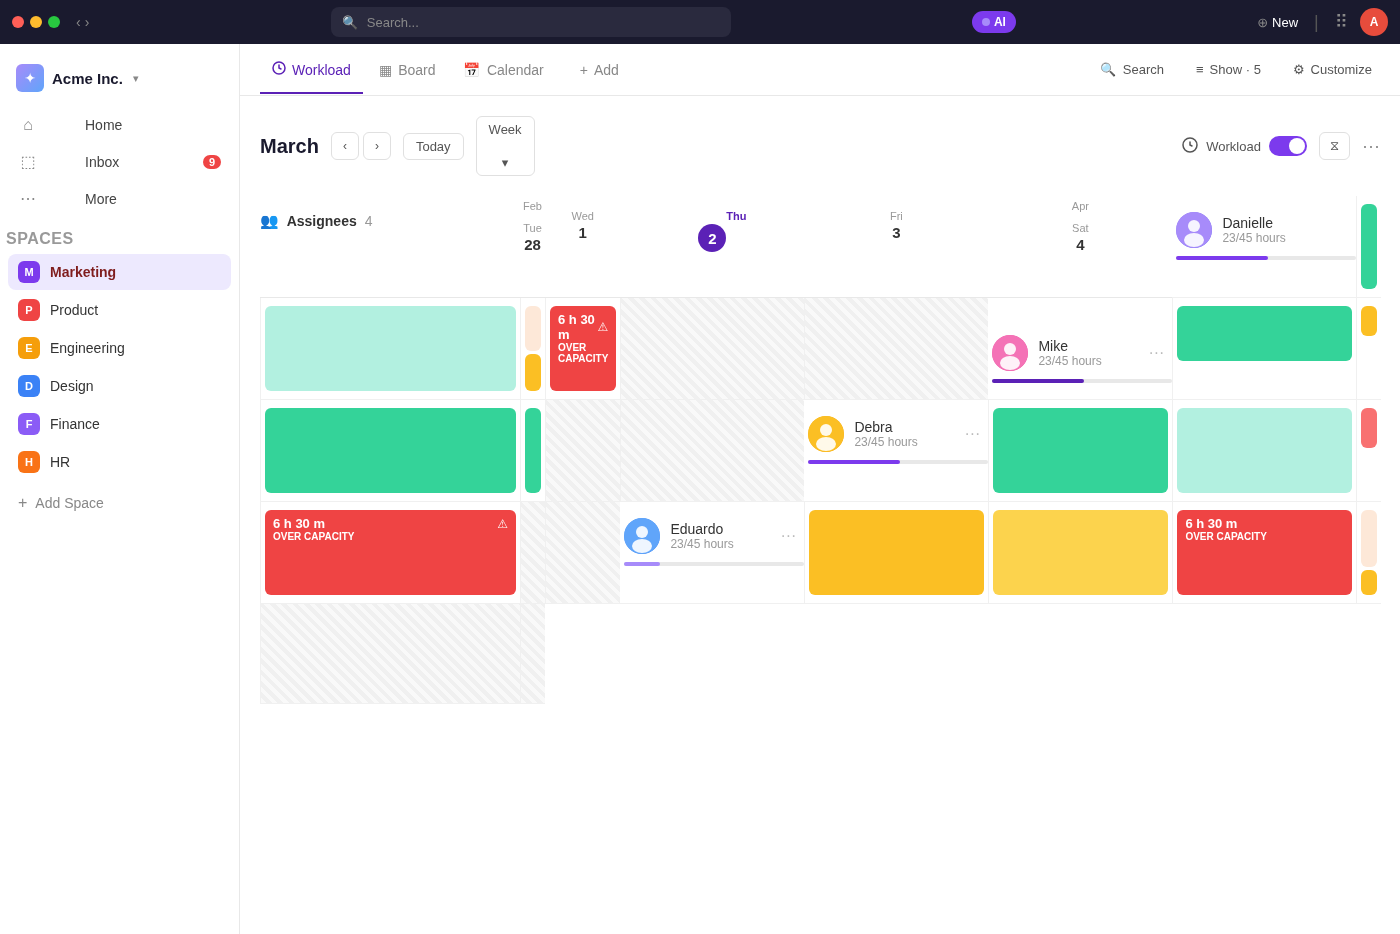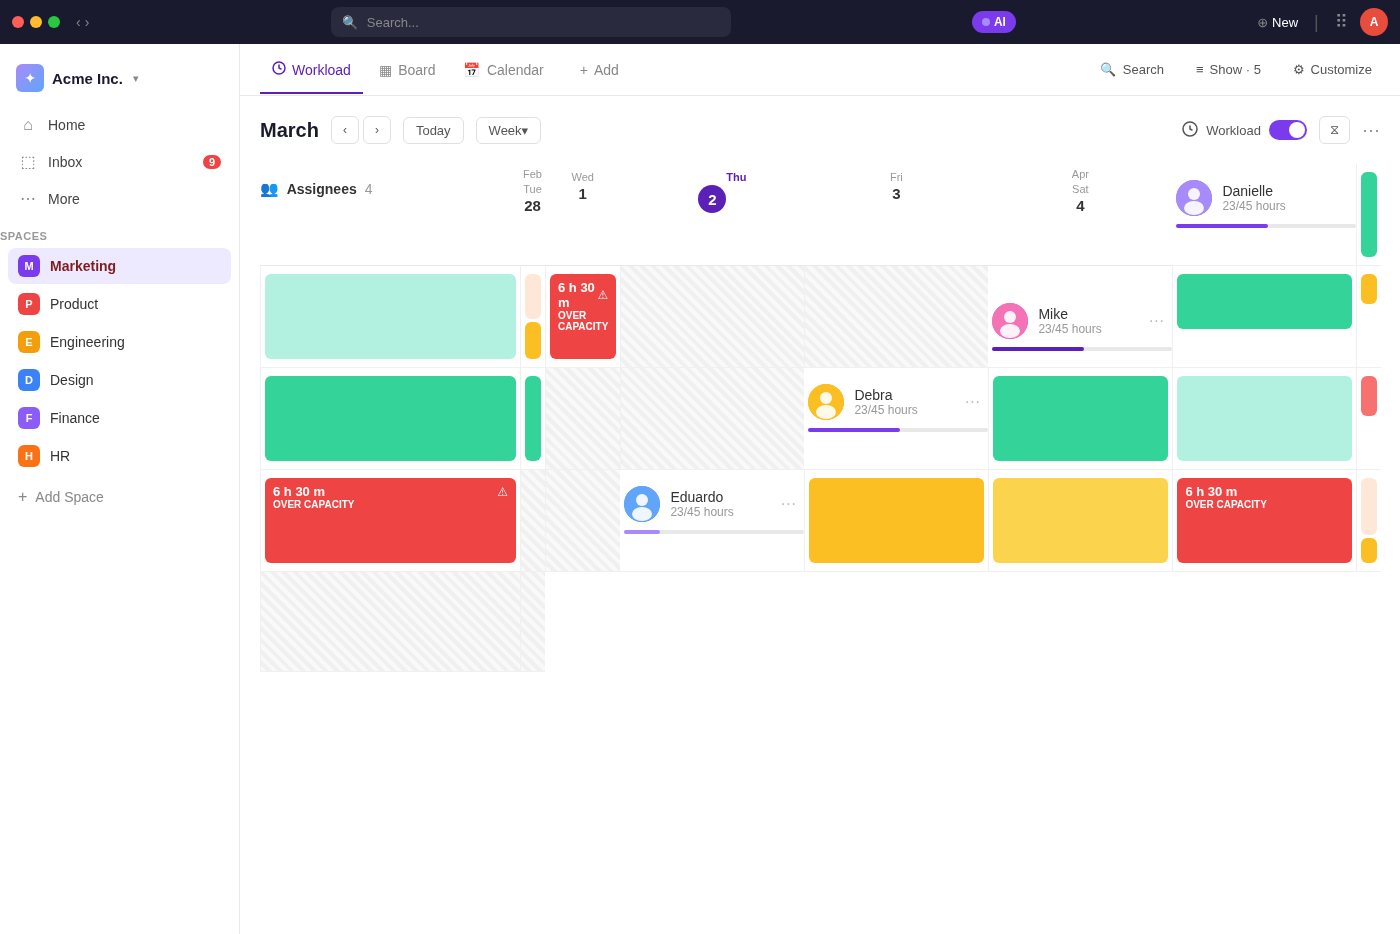--- a/index.html
+++ b/index.html
@@ -31,23 +31,23 @@
     
     .sidebar { width: 240px; background: white; border-right: 1px solid #e8e8e8; display: flex; flex-direction: column; padding: 12px 0; flex-shrink: 0; }
     .sidebar-brand { display: flex; align-items: center; gap: 8px; padding: 8px 16px 16px; cursor: pointer; }
     .brand-logo { width: 28px; height: 28px; background: linear-gradient(135deg, #a78bfa, #60a5fa); border-radius: 6px; display: flex; align-items: center; justify-content: center; }
     .brand-logo-star { color: white; font-size: 14px; }
     .brand-name { font-weight: 600; font-size: 15px; color: #1a1a2e; }
     .brand-chevron { color: #888; font-size: 11px; margin-left: 2px; }
     .sidebar-nav { padding: 0 8px; }
     .sidebar-nav-item { display: flex; align-items: center; gap: 10px; padding: 8px 10px; border-radius: 8px; cursor: pointer; margin-bottom: 2px; }
     .sidebar-nav-icon { color: #888; font-size: 16px; width: 20px; text-align: center; }
-    .sidebar-nav-label { font-size: 14px; color: #444; }
+    .sidebar-nav-label { font-size: 14px; color: #444; margin-left: 37px; }
     .sidebar-inbox-badge { background: #ef4444; color: white; border-radius: 10px; padding: 1px 6px; font-size: 11px; font-weight: 600; margin-left: auto; }
-    .sidebar-section-title { font-size: 11px; color: #999; font-weight: 600; padding: 12px 0 6px; text-transform: uppercase; letter-spacing: 0.5px; }
+    .sidebar-section-title { font-size: 16px; color: #999; font-weight: 600; padding: 12px 6px 6px; text-transform: uppercase; letter-spacing: 0.5px; }
     .sidebar-space-item { display: flex; align-items: center; gap: 10px; padding: 7px 10px; border-radius: 8px; cursor: pointer; margin: 0 8px 2px; }
     .sidebar-space-item.active { background: #ede9fe; }
     .space-icon { width: 22px; height: 22px; border-radius: 6px; display: flex; align-items: center; justify-content: center; color: white; font-size: 11px; font-weight: 700; flex-shrink: 0; }
     .space-icon-M { background: #7c3aed; }
     .space-icon-P { background: #ef4444; }
     .space-icon-E { background: #f59e0b; }
     .space-icon-D { background: #3b82f6; }
     .space-icon-F { background: #8b5cf6; }
     .space-icon-H { background: #f97316; }
     .space-label { font-size: 14px; color: #333; }
@@ -70,35 +70,35 @@
     
     .workload-main { flex: 1; overflow: auto; padding: 20px; }
 
     
     .workload-header { display: flex; align-items: center; justify-content: space-between; margin-bottom: 20px; }
     .workload-header-left { display: flex; align-items: center; gap: 12px; }
     .month-title { font-size: 20px; font-weight: 600; color: #1a1a2e; }
     .nav-arrows { display: flex; gap: 4px; }
     .nav-arrow { width: 28px; height: 28px; border: 1px solid #e0e0e0; border-radius: 6px; display: flex; align-items: center; justify-content: center; cursor: pointer; color: #555; font-size: 12px; background: white; }
     .today-btn { font-size: 13px; color: #555; padding: 5px 12px; border: 1px solid #e0e0e0; border-radius: 6px; cursor: pointer; background: white; }
-    .week-selector { display: flex; align-items: center; gap: 0; font-size: 13px; color: #555; padding: 5px 12px; border: 1px solid #e0e0e0; border-radius: 6px; cursor: pointer; background: white; }
+    .week-selector { display: flex; align-items: center; gap: 18px; font-size: 13px; color: #555; padding: 5px 12px; border: 1px solid #e0e0e0; border-radius: 6px; cursor: pointer; background: white; flex-direction: column; }
     .workload-header-right { display: flex; align-items: center; gap: 12px; }
     .workload-toggle-group { display: flex; align-items: center; gap: 8px; }
     .workload-toggle-label { font-size: 13px; color: #555; display: flex; align-items: center; gap: 6px; }
     .toggle-icon { font-size: 14px; color: #777; }
     .toggle-switch { width: 38px; height: 20px; background: #7c3aed; border-radius: 10px; position: relative; cursor: pointer; }
     .toggle-knob { width: 16px; height: 16px; background: white; border-radius: 50%; position: absolute; top: 2px; right: 2px; }
     .filter-btn { display: flex; align-items: center; gap: 6px; padding: 5px 10px; border: 1px solid #e0e0e0; border-radius: 6px; cursor: pointer; font-size: 13px; color: #555; background: white; }
     .more-icon-btn { color: #888; cursor: pointer; font-size: 18px; }
 
     
     .calendar-grid { display: grid; grid-template-columns: 260px repeat(7, 1fr); min-width: 900px; }
     .date-header-empty { padding: 8px 0; border-bottom: 1px solid #e8e8e8; }
     .date-col-header { text-align: center; padding: 4px 0; border-bottom: 1px solid #e8e8e8; }
-    .date-col-month { font-size: 11px; color: #999; margin-bottom: 3px; }
+    .date-col-month { font-size: 11px; color: #999; margin-bottom: 10px; }
     .date-col-day-name { font-size: 11px; color: #999; }
     .date-col-day-num { font-size: 15px; font-weight: 600; color: #333; margin-top: 2px; }
     .date-col-day-num.highlight { background: #5b21b6; color: white; border-radius: 50%; width: 28px; height: 28px; display: flex; align-items: center; justify-content: center; margin: 2px auto 0; }
     .person-info { display: flex; flex-direction: column; padding: 16px 0 16px 0; justify-content: flex-start; border-bottom: 1px solid #f0f0f0; }
     .person-info-top { display: flex; align-items: center; gap: 10px; }
     .person-avatar { width: 36px; height: 36px; border-radius: 50%; object-fit: cover; flex-shrink: 0; overflow: hidden; display: flex; align-items: center; justify-content: center; font-weight: 600; font-size: 14px; color: white; }
     .avatar-danielle { background: linear-gradient(135deg, #a78bfa, #6366f1); }
     .avatar-mike { background: linear-gradient(135deg, #f472b6, #ec4899); }
     .avatar-debra { background: linear-gradient(135deg, #fbbf24, #f59e0b); }
     .avatar-eduardo { background: linear-gradient(135deg, #60a5fa, #3b82f6); }

